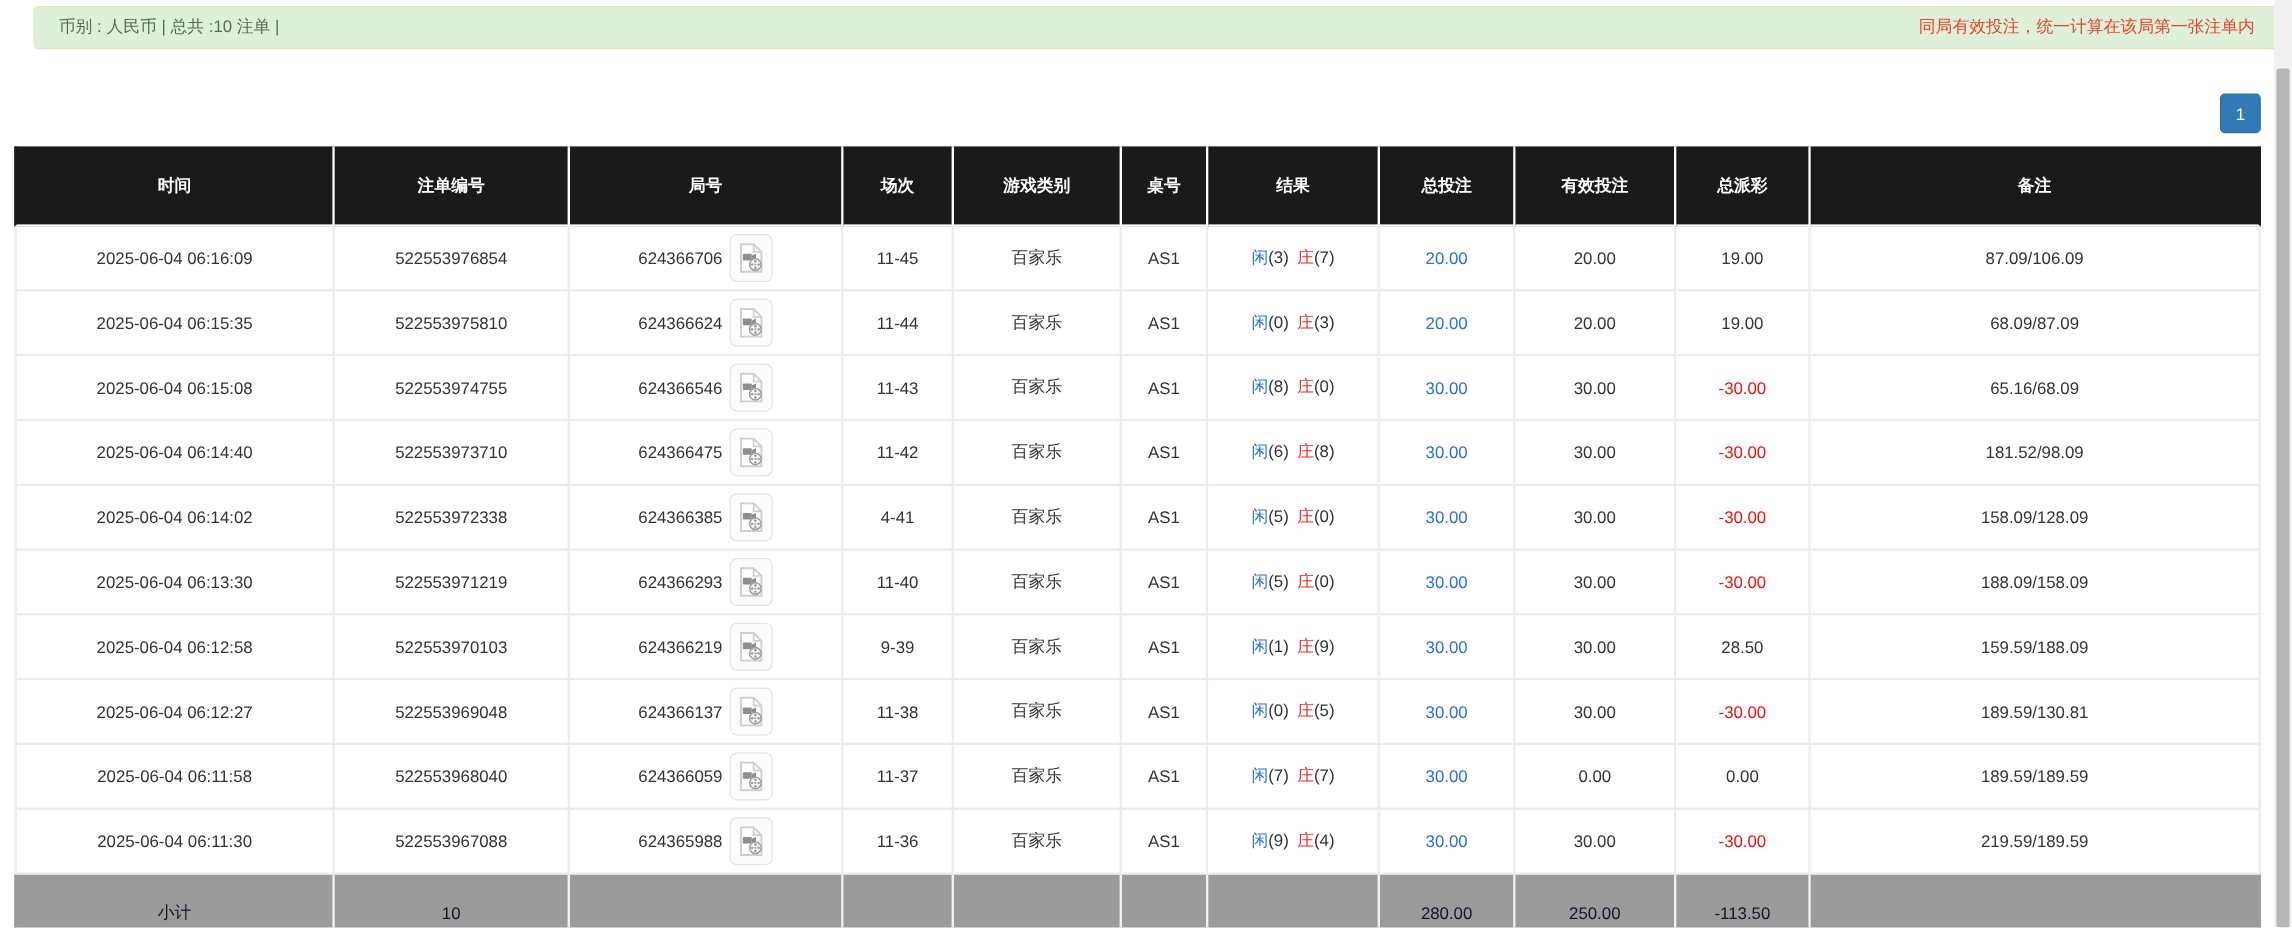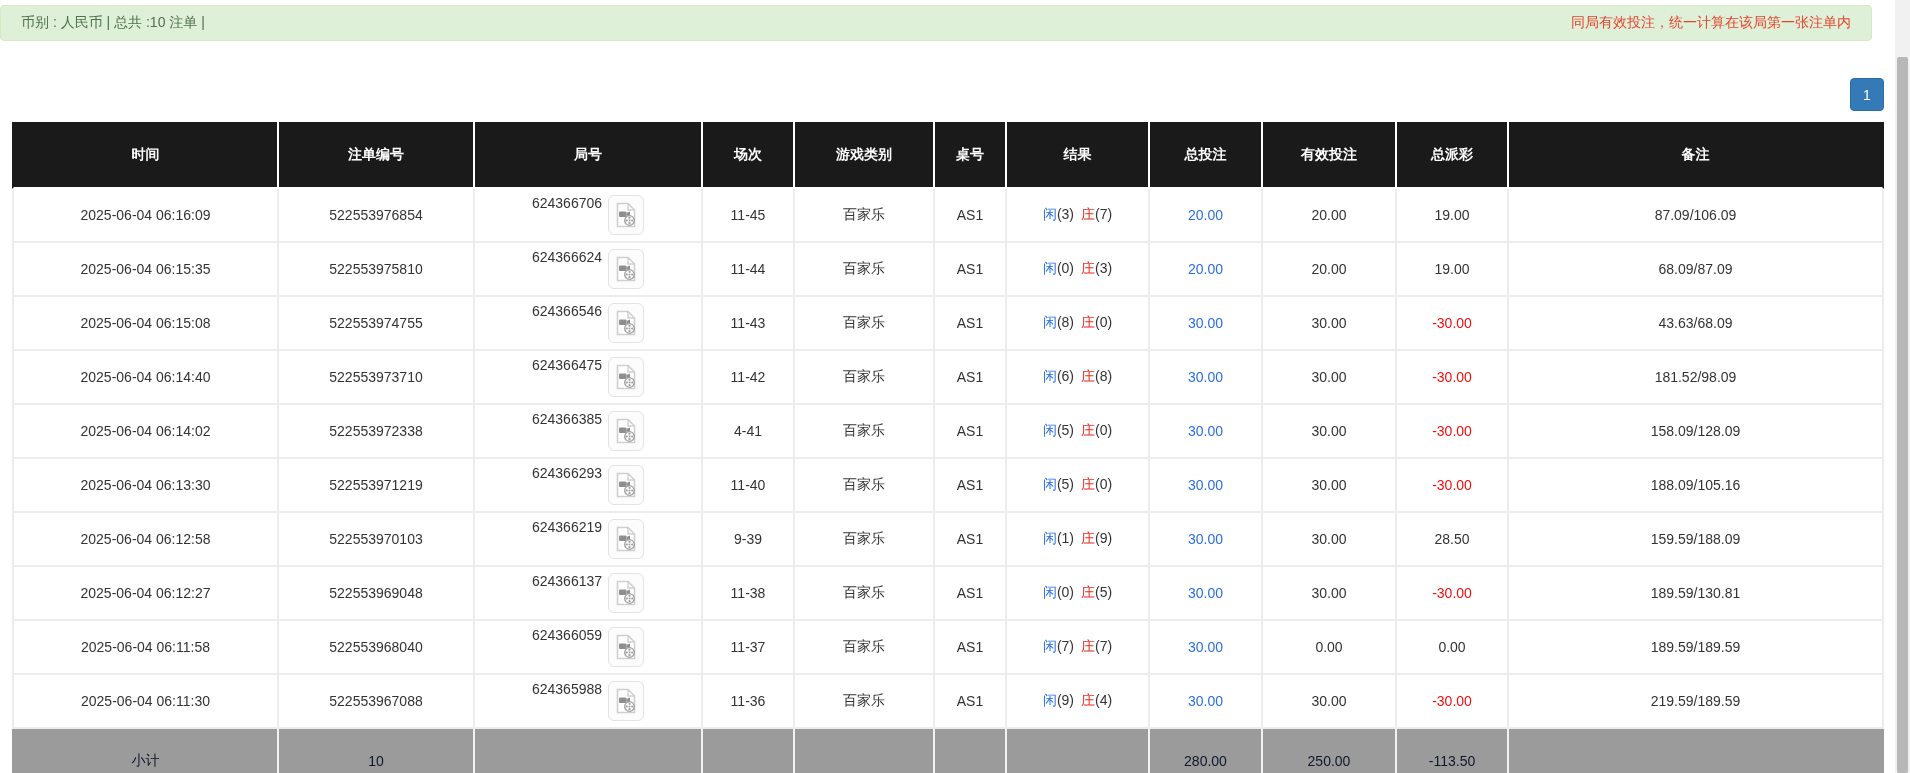--- a/index.html
+++ b/index.html
@@ -3,21 +3,21 @@
 <meta charset="utf-8">
 <style>
   html,body { margin:0; padding:0; }
   body {
     width:1910px; height:773px; position:relative; overflow:hidden;
     background:#ffffff;
     font-family:"Liberation Sans","DejaVu Sans",sans-serif;
   }
   
   .notice-bar {
-    position:absolute; left:0; top:5px; width:1872px; height:36px;
+    position:absolute; left:28px; top:5px; width:1872px; height:36px;
     box-sizing:border-box; border-radius:4px;
     background:var(--bar_bg); border:1px solid #d6e9c6;
     display:flex; align-items:center; justify-content:space-between;
     padding:0 20px; font-size:14px;gap:20px;
   }
   .bar-left  { color:var(--bar_text); }
   .bar-right { color:var(--notice_red); }
   
   .page-btn {
     position:absolute; left:1850px; top:78px; width:34px; height:33px;
@@ -49,21 +49,21 @@
     border-bottom:2px solid #fff; border-right:2px solid #f2f2f2;
   }
   tr.totals td:first-child { border-left:2px solid var(--totals_bg); }
   tr.totals td:last-child  { border-right:2px solid var(--totals_bg); }
   tr.grand td { border-bottom:2px solid #c2410c; }
   .bet-link { color:var(--link_blue); text-decoration:none; cursor:pointer; }
   .side-label.p { color:var(--player_blue); }
   .side-label.b { color:var(--banker_red); }
   .res-banker { margin-left:7px; }
   .neg { color:var(--negative_red); }
-  .round-wrap { display:inline-flex; justify-content:center; }
+  .round-wrap { display:inline-flex; align-items:center; justify-content:center; }
   .video-btn {
     width:36px; height:40px; margin-left:6px; padding:0;
     border:1px solid #e3e3e3; border-radius:6px; background:#fcfcfc;
     display:inline-flex; align-items:center; justify-content:center; cursor:pointer;
   }
   
   .scroll-track { position:absolute; right:0; top:0; width:15px; height:773px; background:#f1f1f1; }
   .scroll-thumb { position:absolute; left:2px; right:2px; top:57px; bottom:0; background:#b8b8b8; border-radius:2px; }
 </style>
 </head>
@@ -202,21 +202,21 @@
     <td>百家乐</td>
     <td>AS1</td>
     <td>
       <span class="res-player"><span class="side-label p">闲</span><span class="side-score">(8)</span></span><span class="res-banker"><span class="side-label b">庄</span><span class="side-score">(0)</span></span>
     </td>
     <td>
       <a class="bet-link">30.00</a>
     </td>
     <td>30.00</td>
     <td class="amount-auto neg">-30.00</td>
-    <td>43.63/68.09</td>
+    <td>65.16/68.09</td>
   </tr>
       <tr>
     <td>2025-06-04 06:14:40</td>
     <td>522553973710</td>
     <td>
       <span class="round-wrap">
         <span>624366475</span>
         <button class="video-btn">
           <svg width="22" height="26" viewBox="0 0 22 26">
             <path d="M2.5 1.5 H13 L19.5 8 V24.5 H2.5 Z" fill="#ffffff" stroke="#cfcfcf" stroke-width="1.6"></path>
@@ -307,21 +307,21 @@
     <td>百家乐</td>
     <td>AS1</td>
     <td>
       <span class="res-player"><span class="side-label p">闲</span><span class="side-score">(5)</span></span><span class="res-banker"><span class="side-label b">庄</span><span class="side-score">(0)</span></span>
     </td>
     <td>
       <a class="bet-link">30.00</a>
     </td>
     <td>30.00</td>
     <td class="amount-auto neg">-30.00</td>
-    <td>188.09/105.16</td>
+    <td>188.09/158.09</td>
   </tr>
       <tr>
     <td>2025-06-04 06:12:58</td>
     <td>522553970103</td>
     <td>
       <span class="round-wrap">
         <span>624366219</span>
         <button class="video-btn">
           <svg width="22" height="26" viewBox="0 0 22 26">
             <path d="M2.5 1.5 H13 L19.5 8 V24.5 H2.5 Z" fill="#ffffff" stroke="#cfcfcf" stroke-width="1.6"></path>

